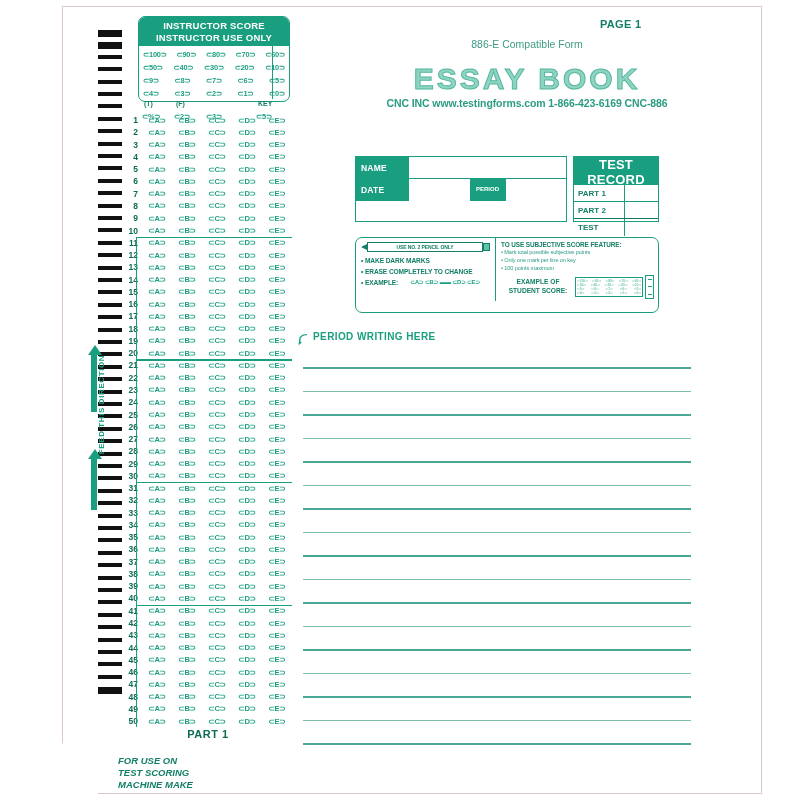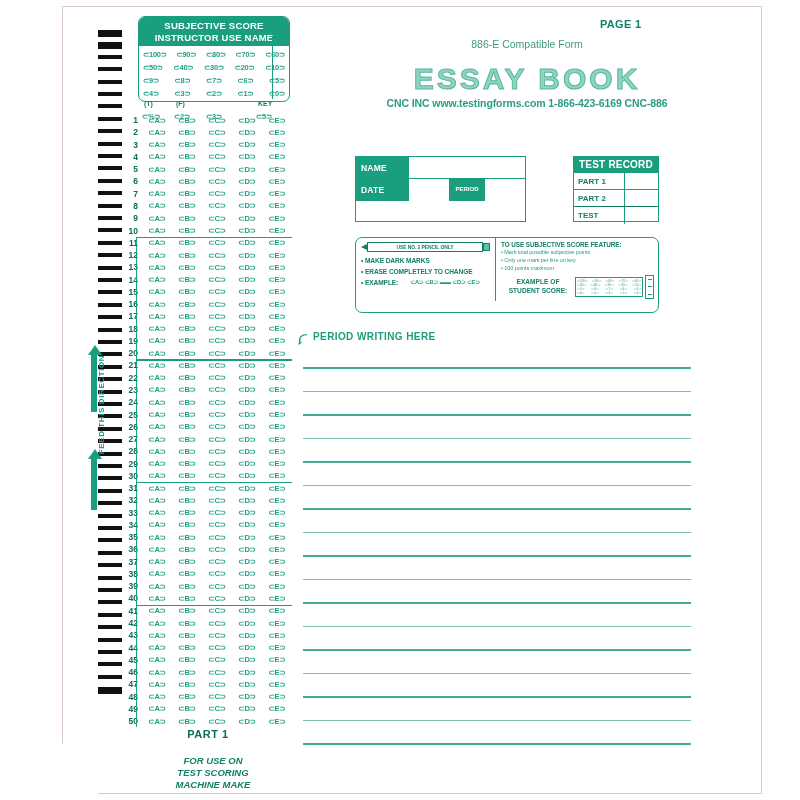--- a/index.html
+++ b/index.html
@@ -54,50 +54,50 @@
         color:#0e6b55;padding-right:4px;}
   .acell{width:30px;text-align:center;font-size:7.6px;font-weight:bold;
          color:#1a9e80;letter-spacing:-.3px;}
 
   
   .grp-line{position:absolute;left:136px;width:156px;height:1.4px;background:#1a9e80;}
   .grp-left{position:absolute;left:136px;width:1.4px;background:#1a9e80;}
 
   #part1{position:absolute;left:118px;top:728px;width:180px;text-align:center;
      font-size:11px;font-weight:bold;color:#0e6b55;letter-spacing:.5px;}
-  #machine-note{position:absolute;left:118px;top:755px;width:190px;text-align:center;
+  #machine-note{position:absolute;left:118px;top:755px;width:190px;
      font-size:9.5px;font-style:italic;font-weight:bold;color:#127f66;line-height:12px;}
 
   
   #page-no{position:absolute;left:600px;top:18px;font-size:11px;font-weight:bold;
      color:#127f66;letter-spacing:.3px;}
   #compat{position:absolute;left:362px;top:38px;width:330px;text-align:center;
      font-size:10.5px;color:#3f9b85;}
   #essay-title{position:absolute;left:362px;top:62px;width:330px;text-align:center;
      font-size:30px;font-weight:bold;letter-spacing:3px;color:#8fd3c2;
      -webkit-text-stroke:1px #55b79f;}
   #cnc-line{position:absolute;left:352px;top:97px;width:350px;text-align:center;
      font-size:10.5px;font-weight:bold;color:#2b9c83;letter-spacing:-.1px;}
 
   
-  #namebox{position:absolute;left:355px;top:156px;width:171px;height:66px;
+  #namebox{position:absolute;left:355px;top:156px;width:212px;height:66px;
      border:1px solid #1a9e80;box-sizing:border-box;}
   .nb-row{display:flex;height:21.3px;border-bottom:1px solid #1a9e80;}
   .nb-row:last-child{border-bottom:none;}
   .nb-lab{background:#1a9e80;color:#fff;font-size:8.5px;font-weight:bold;
      display:flex;align-items:center;padding-left:5px;letter-spacing:.2px;}
   .nb-fill{flex:1;}
   .nb-lab2{background:#1a9e80;color:#fff;font-size:7px;font-weight:bold;
      display:flex;align-items:center;justify-content:center;text-align:center;
      line-height:7.5px;width:36px;}
 
   #recbox{position:absolute;left:573px;top:156px;width:86px;height:66px;
      border:1px solid #1a9e80;box-sizing:border-box;}
-  #rec-head{background:#1a9e80;color:#fff;font-size:10px;font-weight:bold;
-     text-align:center;line-height:15px;height:15px;letter-spacing:.2px;}
+  #rec-head{background:#1a9e80;color:#fff;font-size:13px;font-weight:bold;
+     text-align:center;line-height:15px;height:27px;letter-spacing:.2px;}
   .rec-row{display:flex;height:16px;border-top:1px solid #1a9e80;}
   .rec-row.total{border-top:1.6px solid #117a62;height:17px;}
   .rec-lab{width:46px;font-size:8px;font-weight:bold;color:#127f66;
      display:flex;align-items:center;padding-left:4px;}
   .rec-fill{flex:1;border-left:1px solid #1a9e80;}
 
   
   #imp{position:absolute;left:355px;top:237px;width:304px;height:76px;
      border:1.5px solid #1a9e80;border-radius:7px;box-sizing:border-box;overflow:hidden;}
   #imp-head{background:#1a9e80;color:#fff;text-align:center;font-size:8.5px;
@@ -207,22 +207,22 @@
 <div id="feed-col">
   <div id="feed-label">FEED THIS DIRECTION</div>
 <div class="feedhead" style="left: 4px; top: 0px; border-bottom: 10px solid rgb(26, 158, 128);"></div>
     <div class="feedarrow" style="top: 9px; height: 58px;"></div>
     <div class="feedhead" style="left: 4px; top: 104px; border-bottom: 10px solid rgb(26, 158, 128);"></div>
     <div class="feedarrow" style="top: 113px; height: 52px;"></div>
   </div>
 
 <div id="subj-box">
   <div id="subj-head">
-    <div>SUBJECTIVE SCORE</div>
-    <div>INSTRUCTOR USE NAME</div>
+    <div>INSTRUCTOR SCORE</div>
+    <div>INSTRUCTOR USE ONLY</div>
   </div>
   <div id="subj-grid">
       <div class="subj-row">
         <span class="bub">⊂100⊃</span>
         <span class="bub">⊂90⊃</span>
         <span class="bub">⊂80⊃</span>
         <span class="bub">⊂70⊃</span>
         <span class="bub">⊂60⊃</span>
       </div>
       <div class="subj-row">

